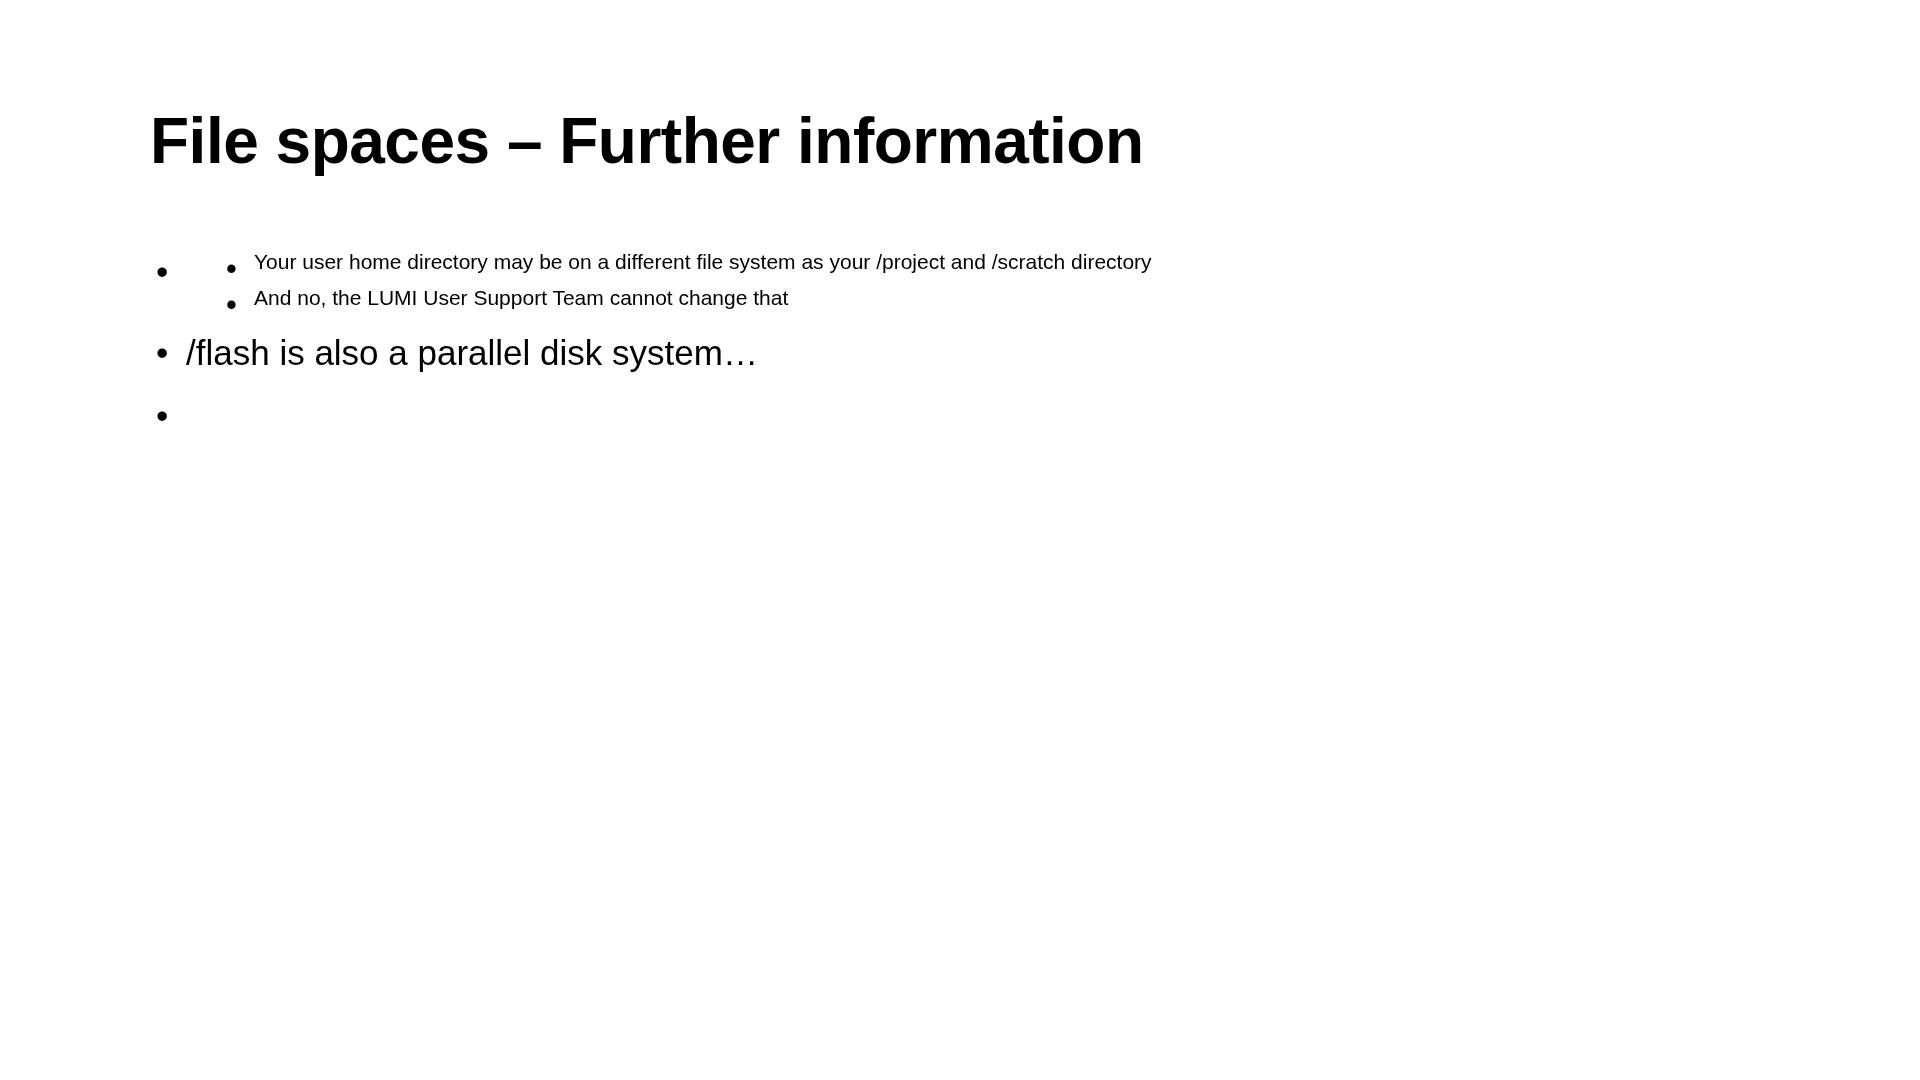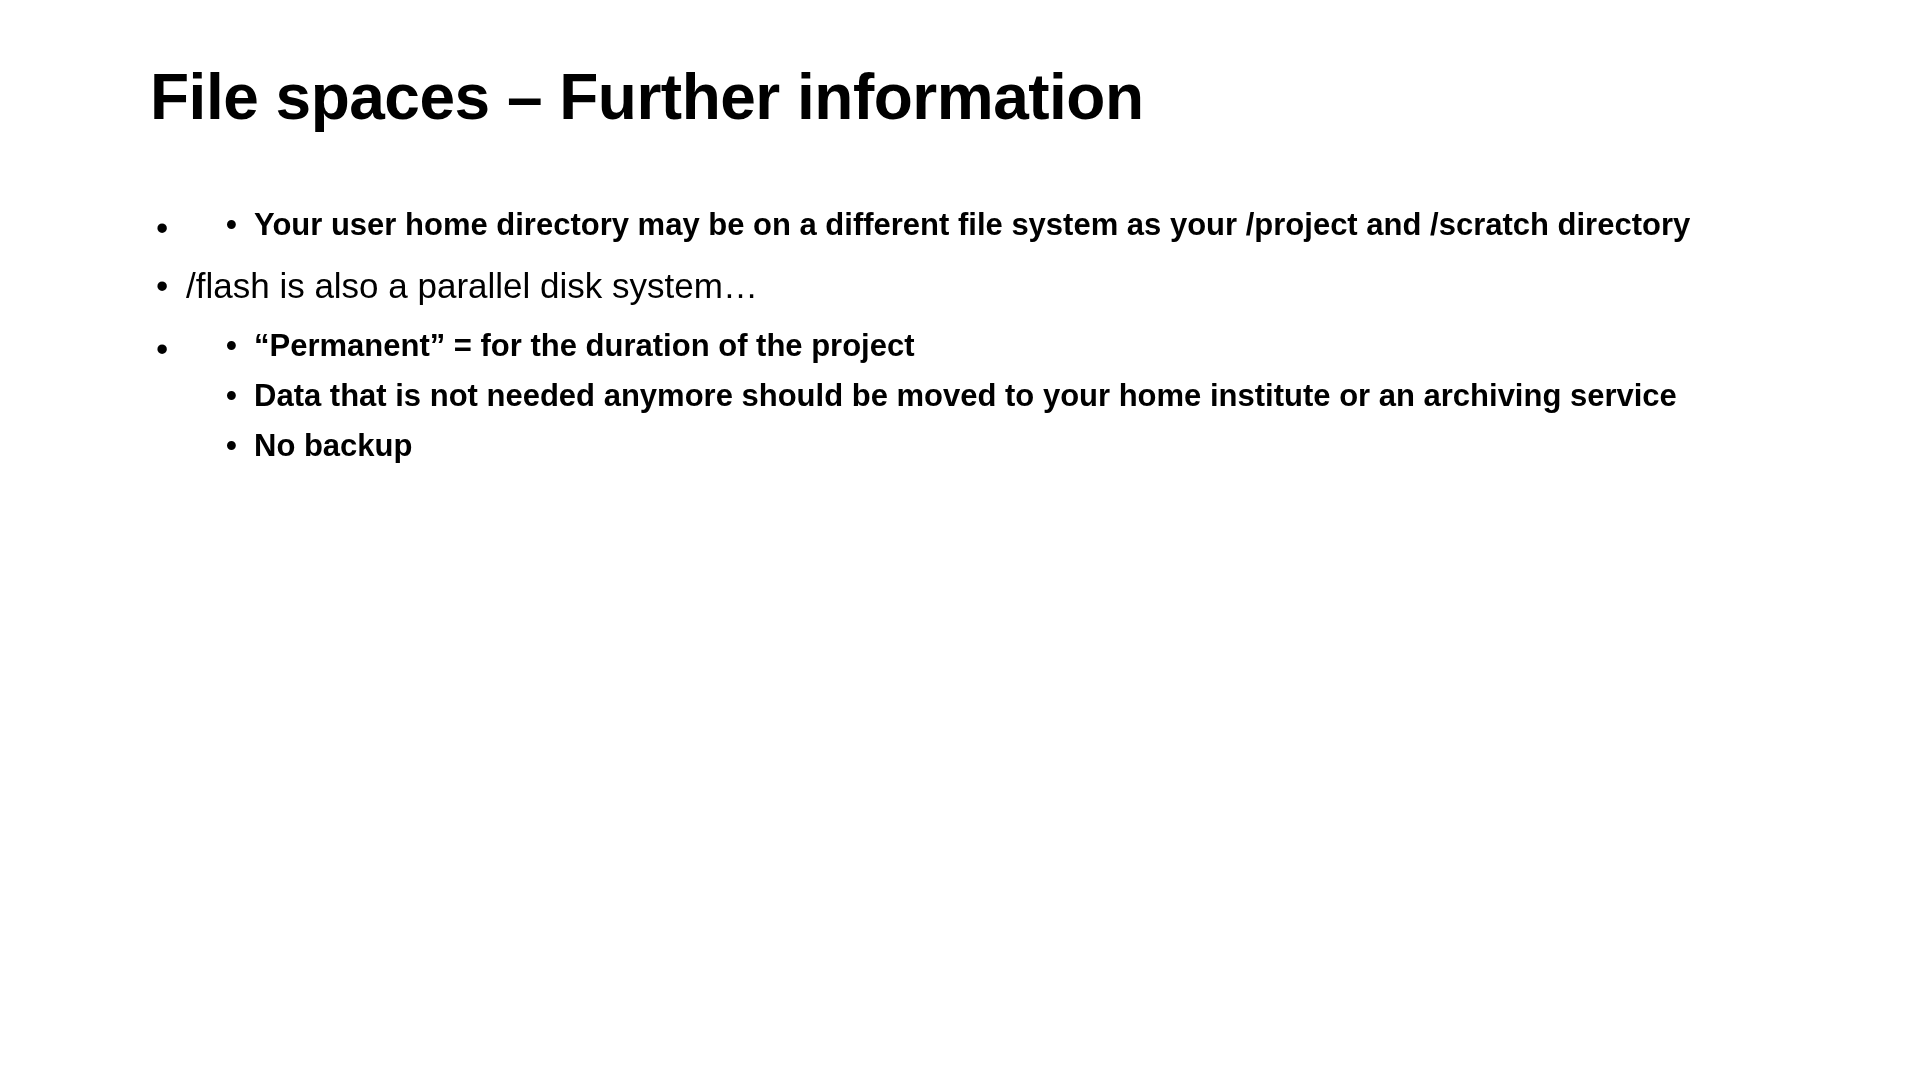--- a/index.html
+++ b/index.html
@@ -19,20 +19,21 @@
       width: 100%;
       height: 100%;
       padding: 60px 150px 60px 150px;
     }
     .title {
       font-size: 64px;
       font-weight: 700;
       letter-spacing: -0.5px;
       margin-bottom: 70px;
       font-family: "Century Gothic", "Segoe UI", sans-serif;
+      margin-top: 44px;
     }
     ul.level1 {
       list-style: none;
       padding-left: 0;
     }
     ul.level1 > li {
       position: relative;
       padding-left: 36px;
       font-size: 35px;
       line-height: 1.35;
@@ -47,24 +48,24 @@
       font-size: 35px;
     }
     ul.level2 {
       list-style: none;
       padding-left: 34px;
       margin-top: 10px;
     }
     ul.level2 > li {
       position: relative;
       padding-left: 34px;
-      font-size: 31px;
+      font-size: 21px;
       line-height: 1.35;
       margin-bottom: 8px;
-      font-weight: 700;
+      font-weight: 400;
     }
     ul.level2 > li::before {
       content: "•";
       position: absolute;
       left: 6px;
       top: 0;
       font-size: 31px;
     }
   </style>
 </head>
@@ -72,34 +73,26 @@
 
 <div class="slide">
   <h1 class="title">File spaces – Further information</h1>
 
   <ul class="level1">
     <li>
       <ul class="level2">
         <li>
           <span>Your user home directory may be on a different file system as your /project and /scratch directory</span>
         </li>
+        <li>
+          <span>And no, the LUMI User Support Team cannot change that</span>
+        </li>
       </ul>
     </li>
 
     <li>
       <span>/flash is also a parallel disk system…</span>
     </li>
 
     <li>
-      <ul class="level2">
-        <li>
-          <span>“Permanent” = for the duration of the project</span>
-        </li>
-        <li>
-          <span>Data that is not needed anymore should be moved to your home institute or an archiving service</span>
-        </li>
-        <li>
-          <span>No backup</span>
-        </li>
-      </ul>
     </li>
   </ul>
 </div>
 
 </body></html>

